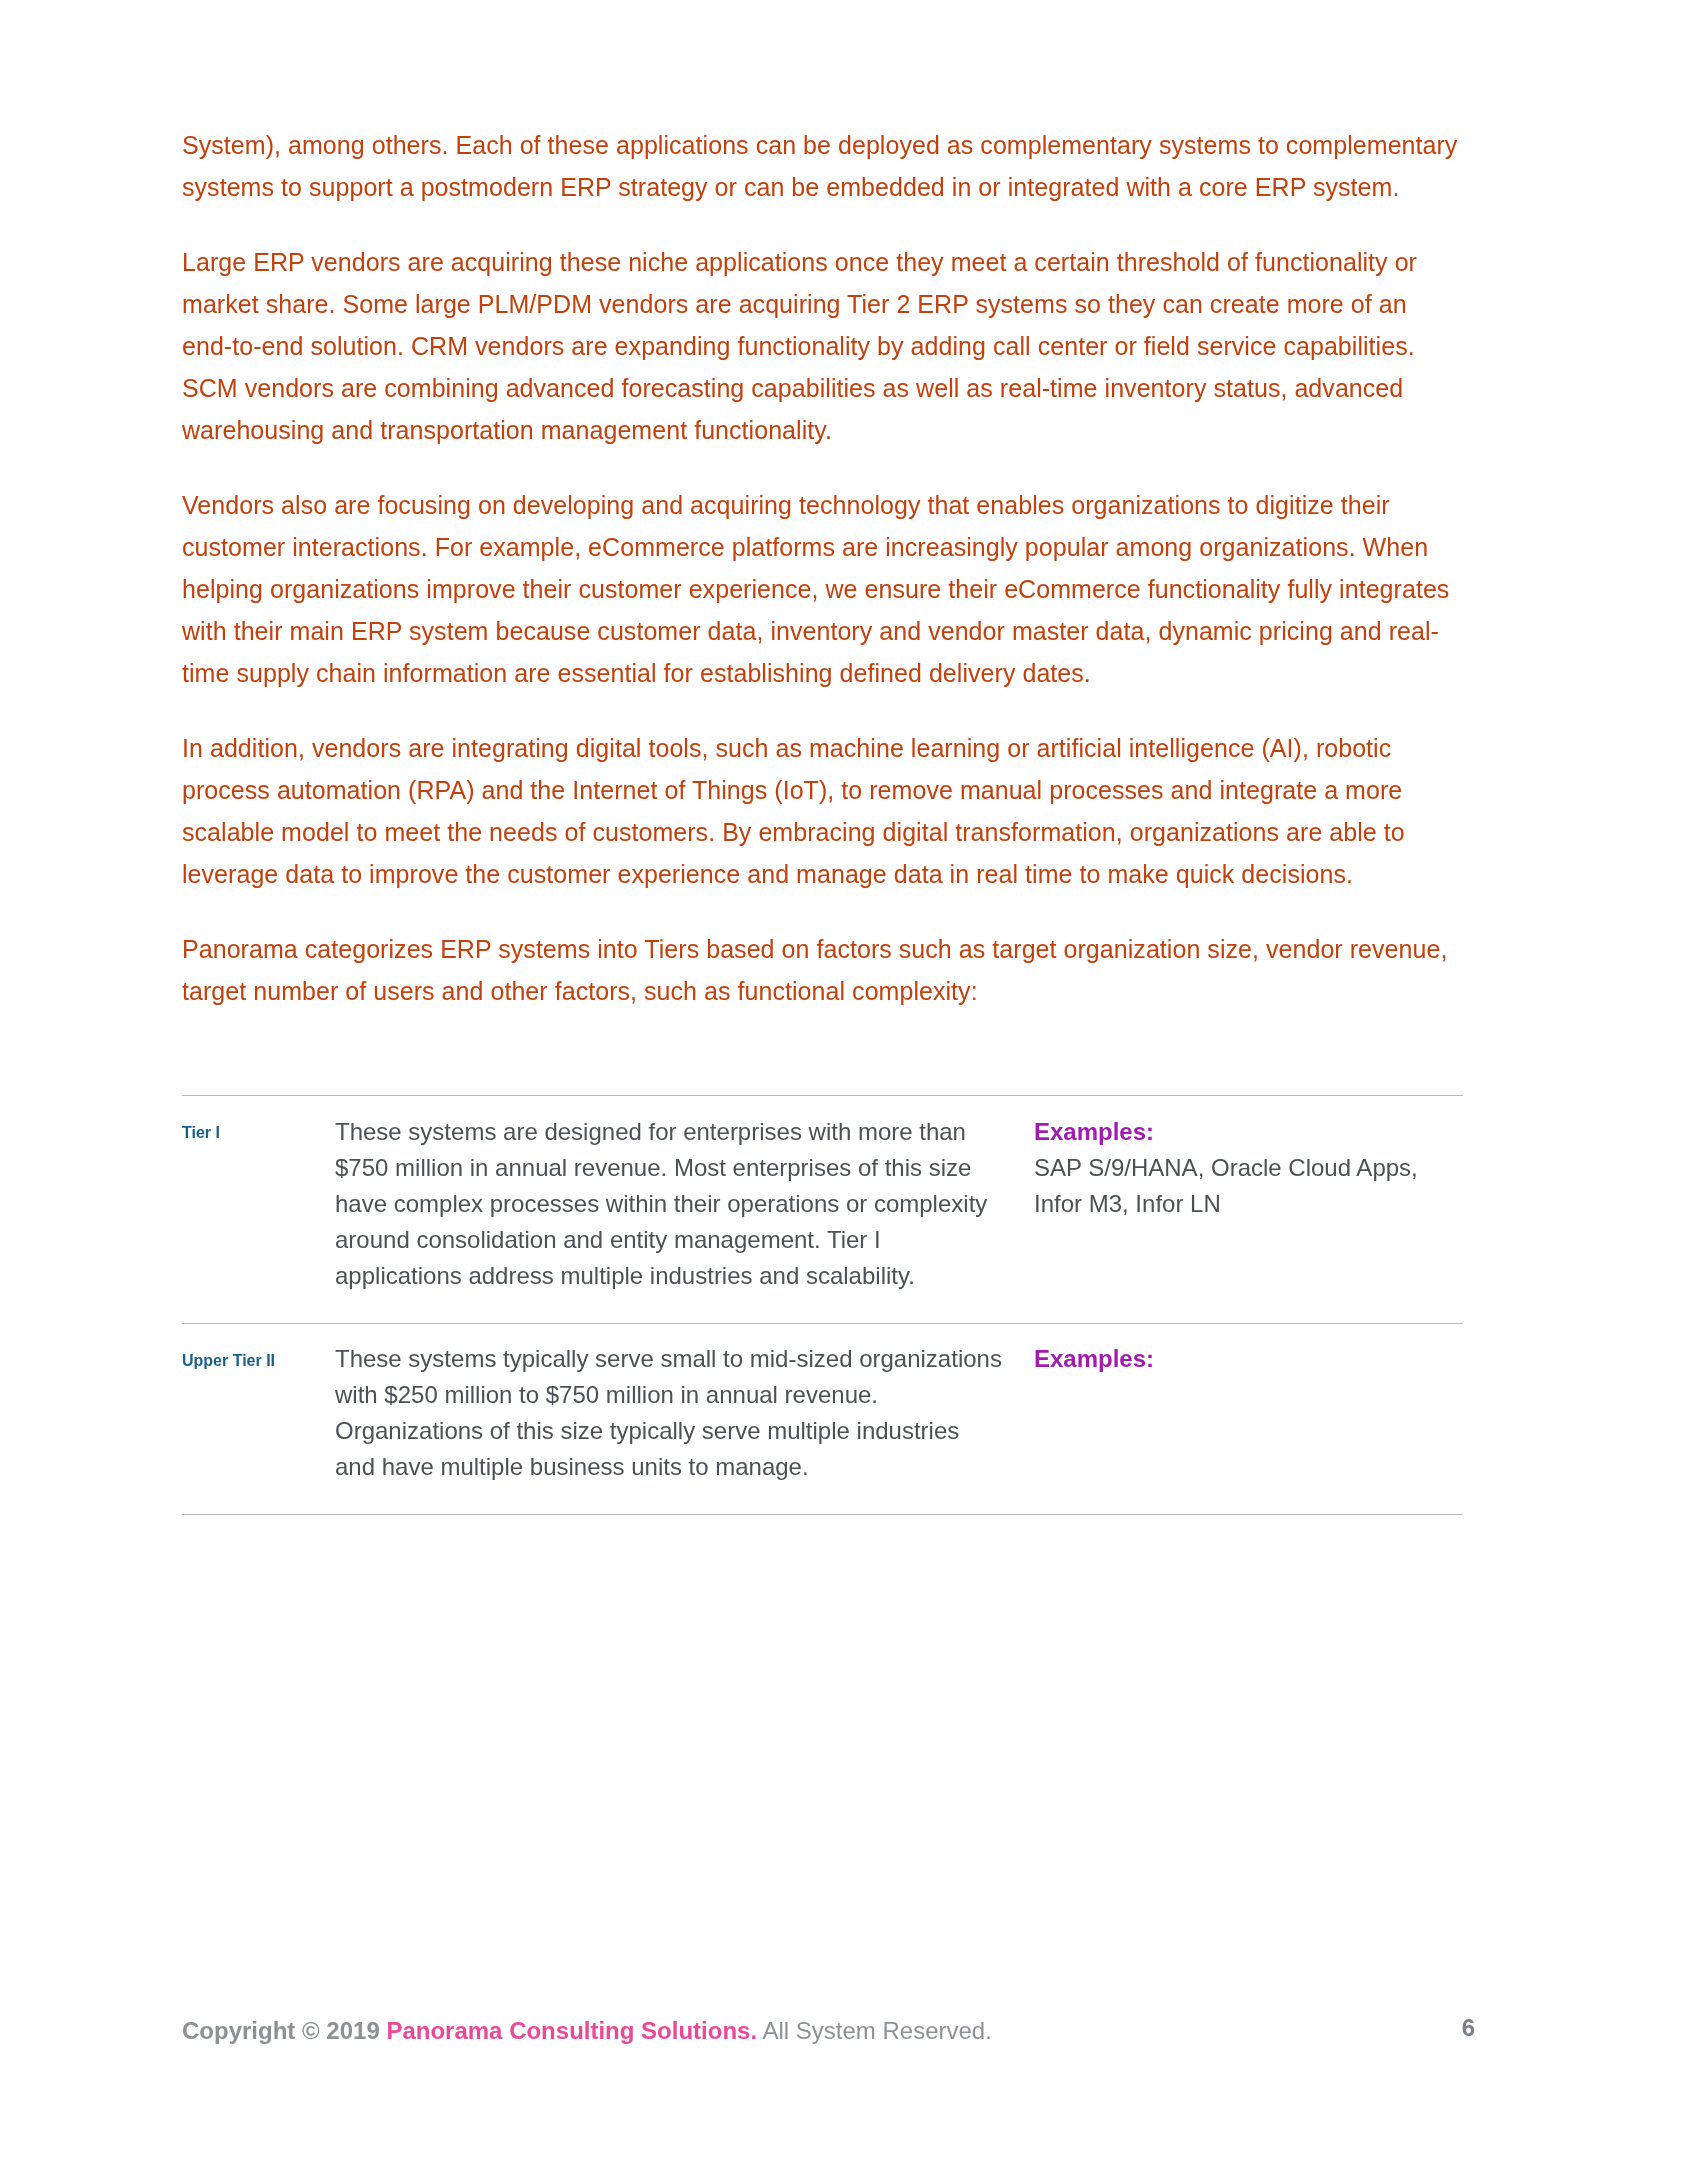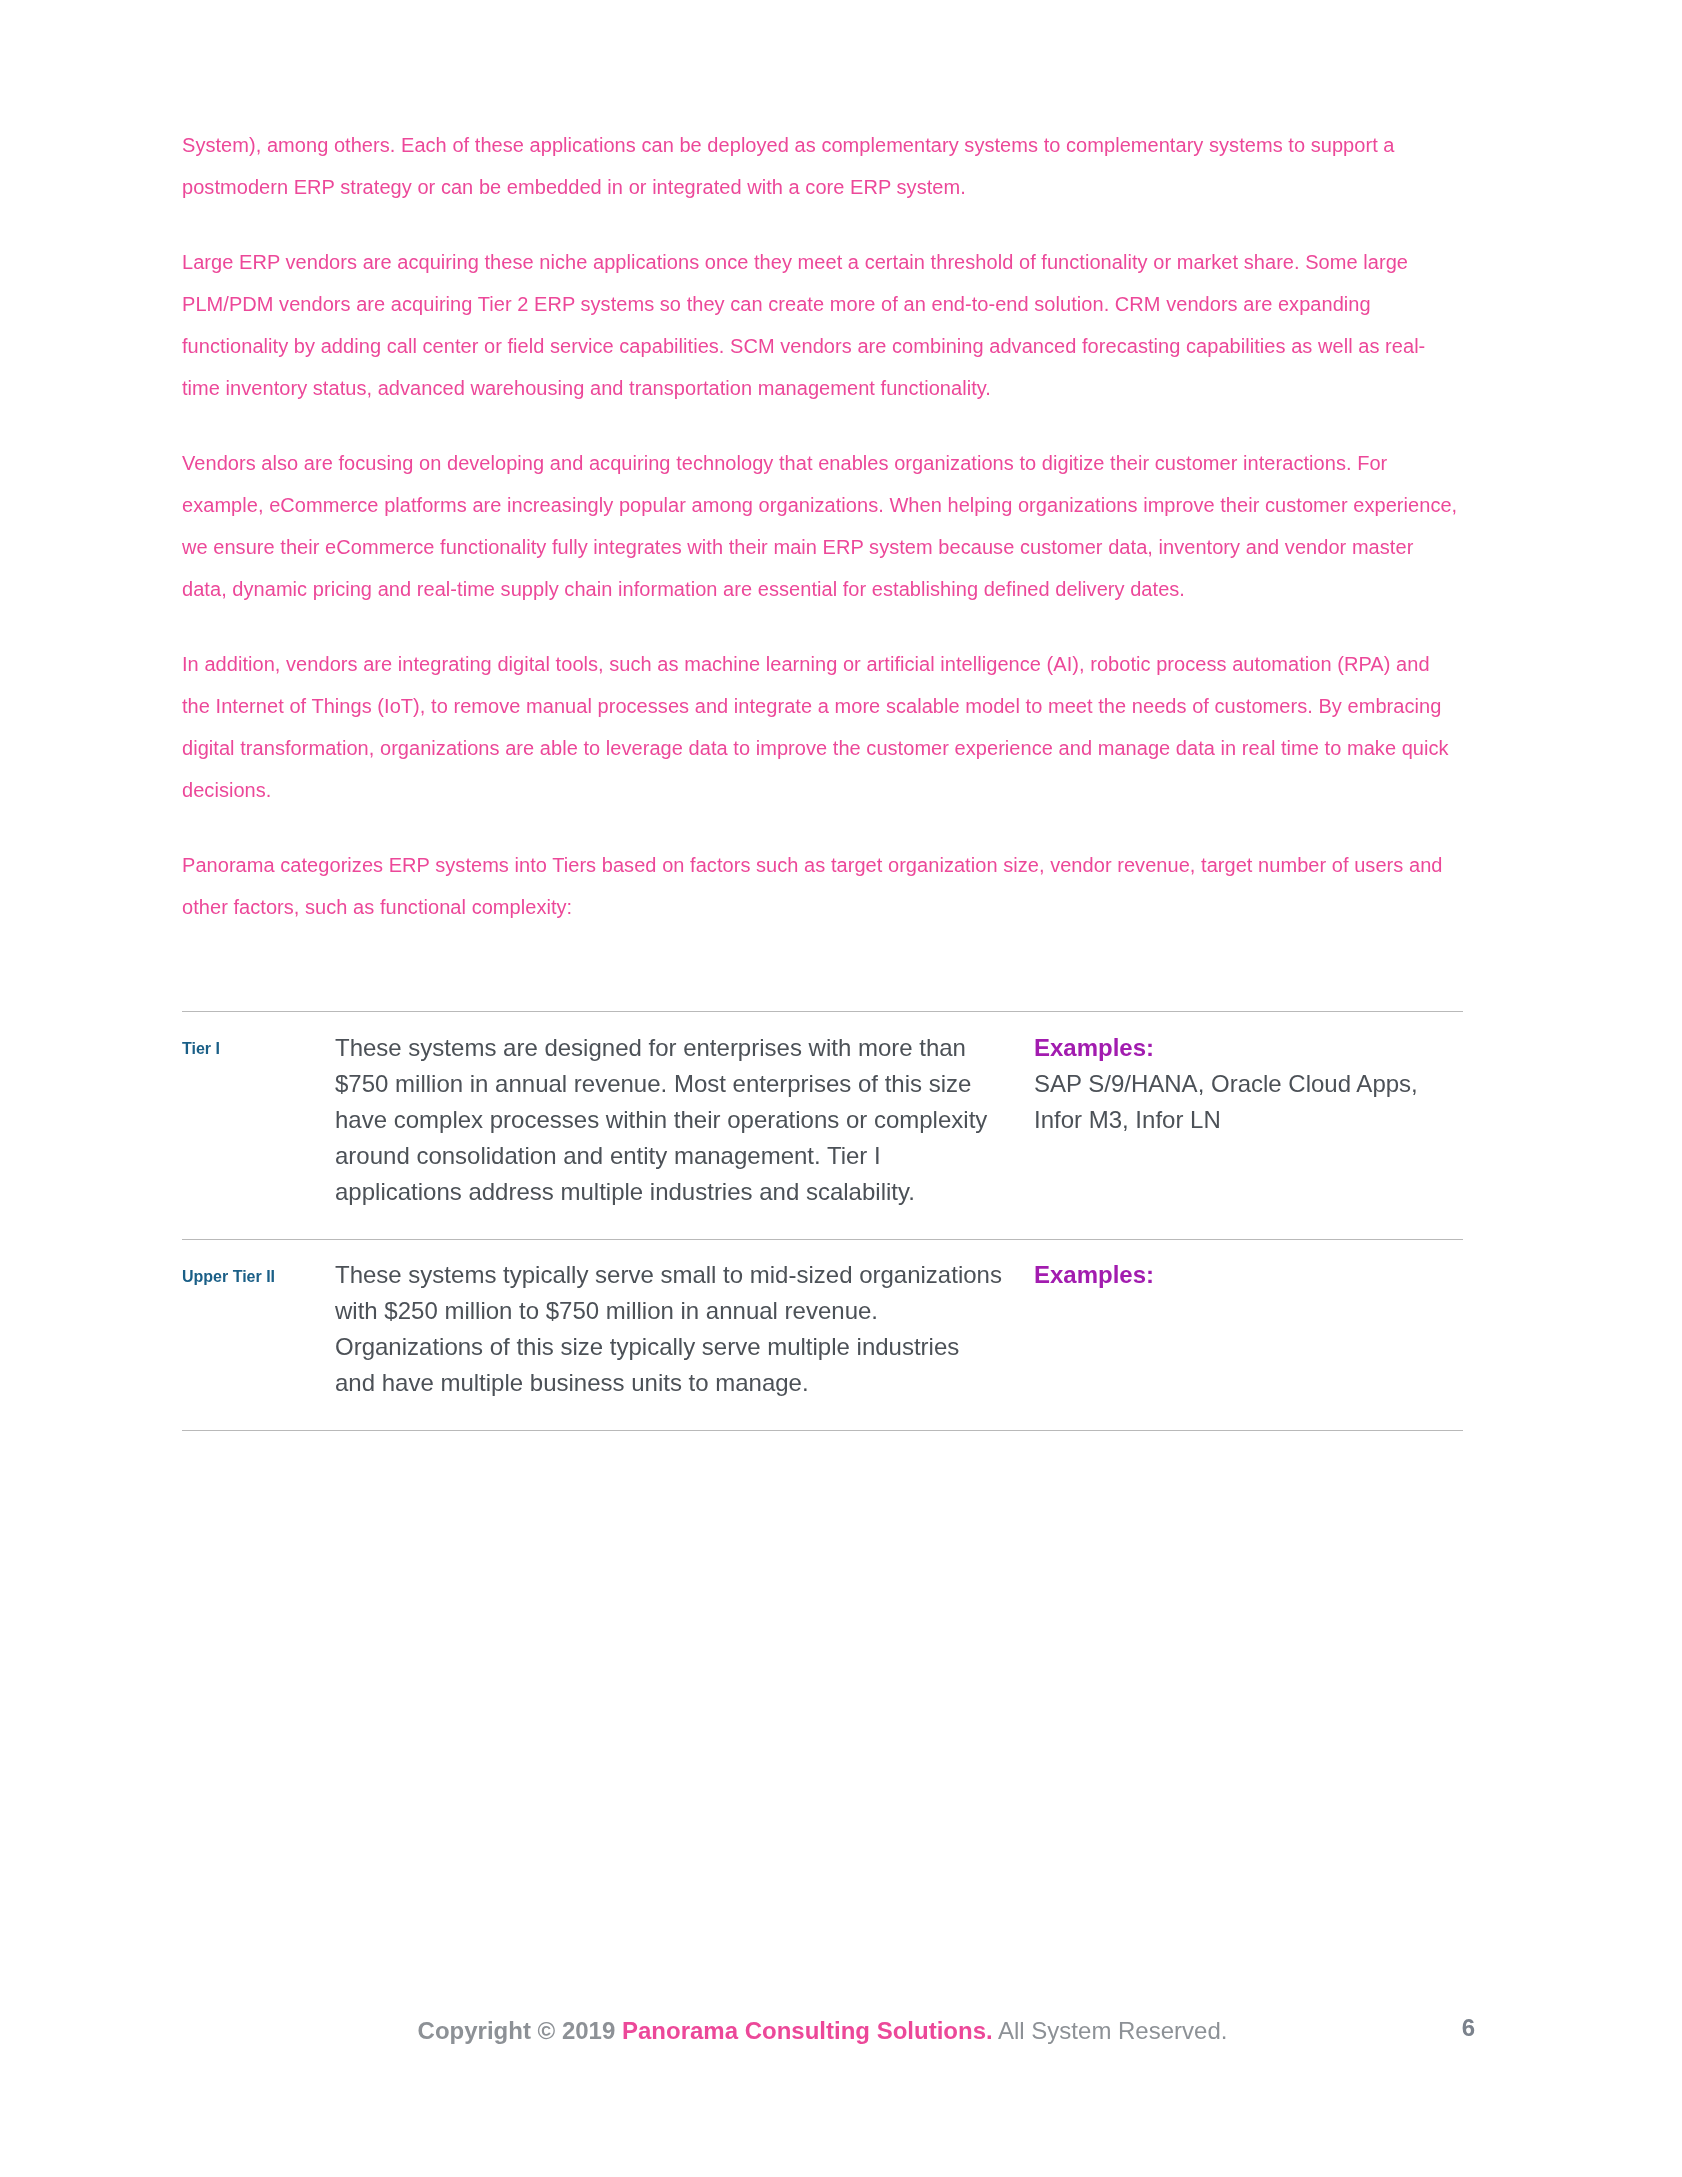--- a/index.html
+++ b/index.html
@@ -25,23 +25,23 @@
   }
 
   .content {
     position: absolute;
     left: 182px;
     top: 124px;
     width: 1281px;
   }
 
   p.body-par {
-    font-size: 20px;
+    font-size: 25px;
     line-height: 42px;
-    color: #ec4899;
+    color: #c2410c;
     margin: 0 0 33px 0;
     max-width: 1281px;
     letter-spacing: 0.05px;
   }
 
   h1.section-heading {
     font-size: 41px;
     line-height: 52px;
     font-weight: 400;
     color: #4a4f54;
@@ -106,21 +106,21 @@
     width: 1683px;
     height: 58px;
   }
   .footer-inner {
     position: absolute;
     left: 182px;
     top: 0;
     width: 1281px;
     display: flex;
     align-items: baseline;
-    justify-content: center;
+    justify-content: flex-start;
   }
   .footer-text {
     font-size: 24px;
     line-height: 33px;
     white-space: pre;
   }
   .fc-gray {
     color: #8d9196;
     font-weight: bold;
   }

